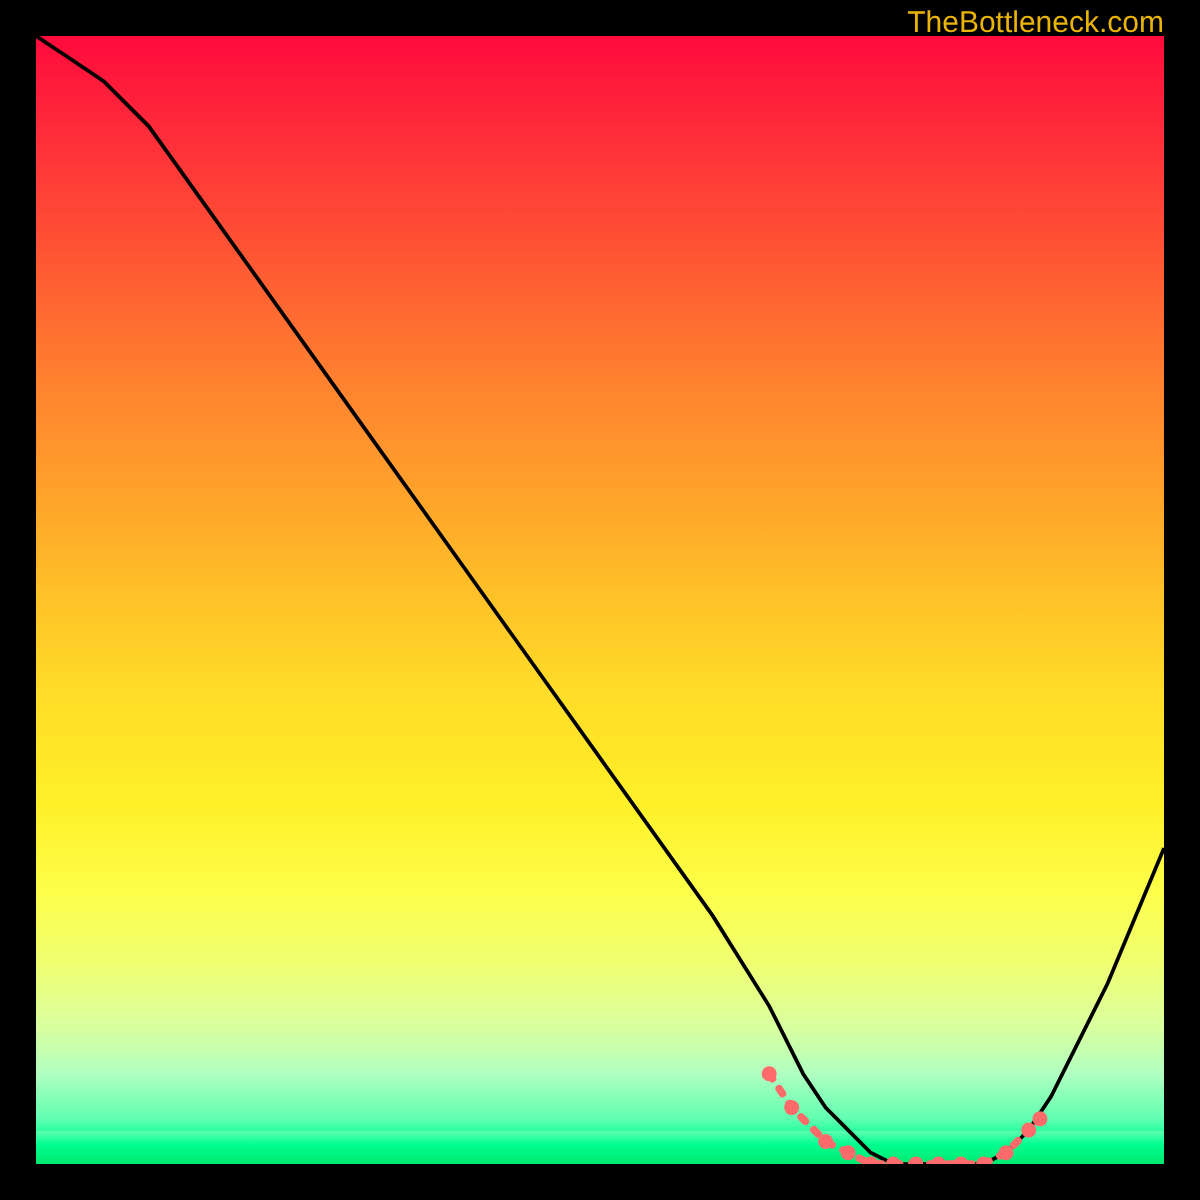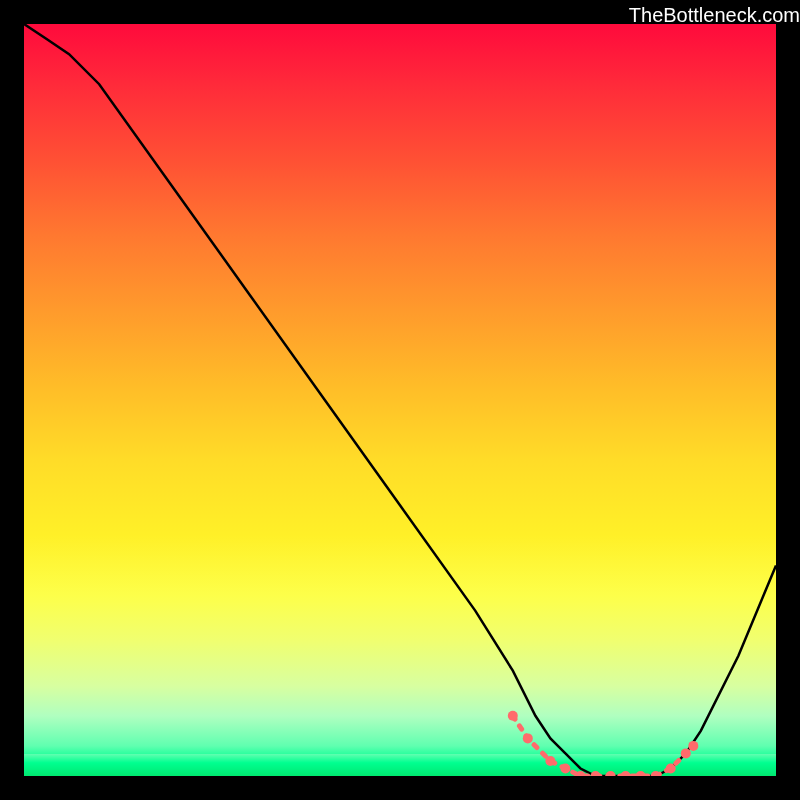--- a/index.html
+++ b/index.html
@@ -7,22 +7,22 @@
     width: 800px;
     height: 800px;
     background: #000;
     position: relative;
     font-family: Arial, sans-serif;
     overflow: hidden;
   }
   .watermark {
     position: absolute;
     top: 4px;
-    right: 0;
-    color: #ffffff;
+    right: 24px;
+    color: #eab308;
     font-size: 20px;
     font-weight: normal;
     z-index: 10;
   }
   .plot-area {
     position: absolute;
     left: 24px;
     top: 24px;
     width: 752px;
     height: 752px;

